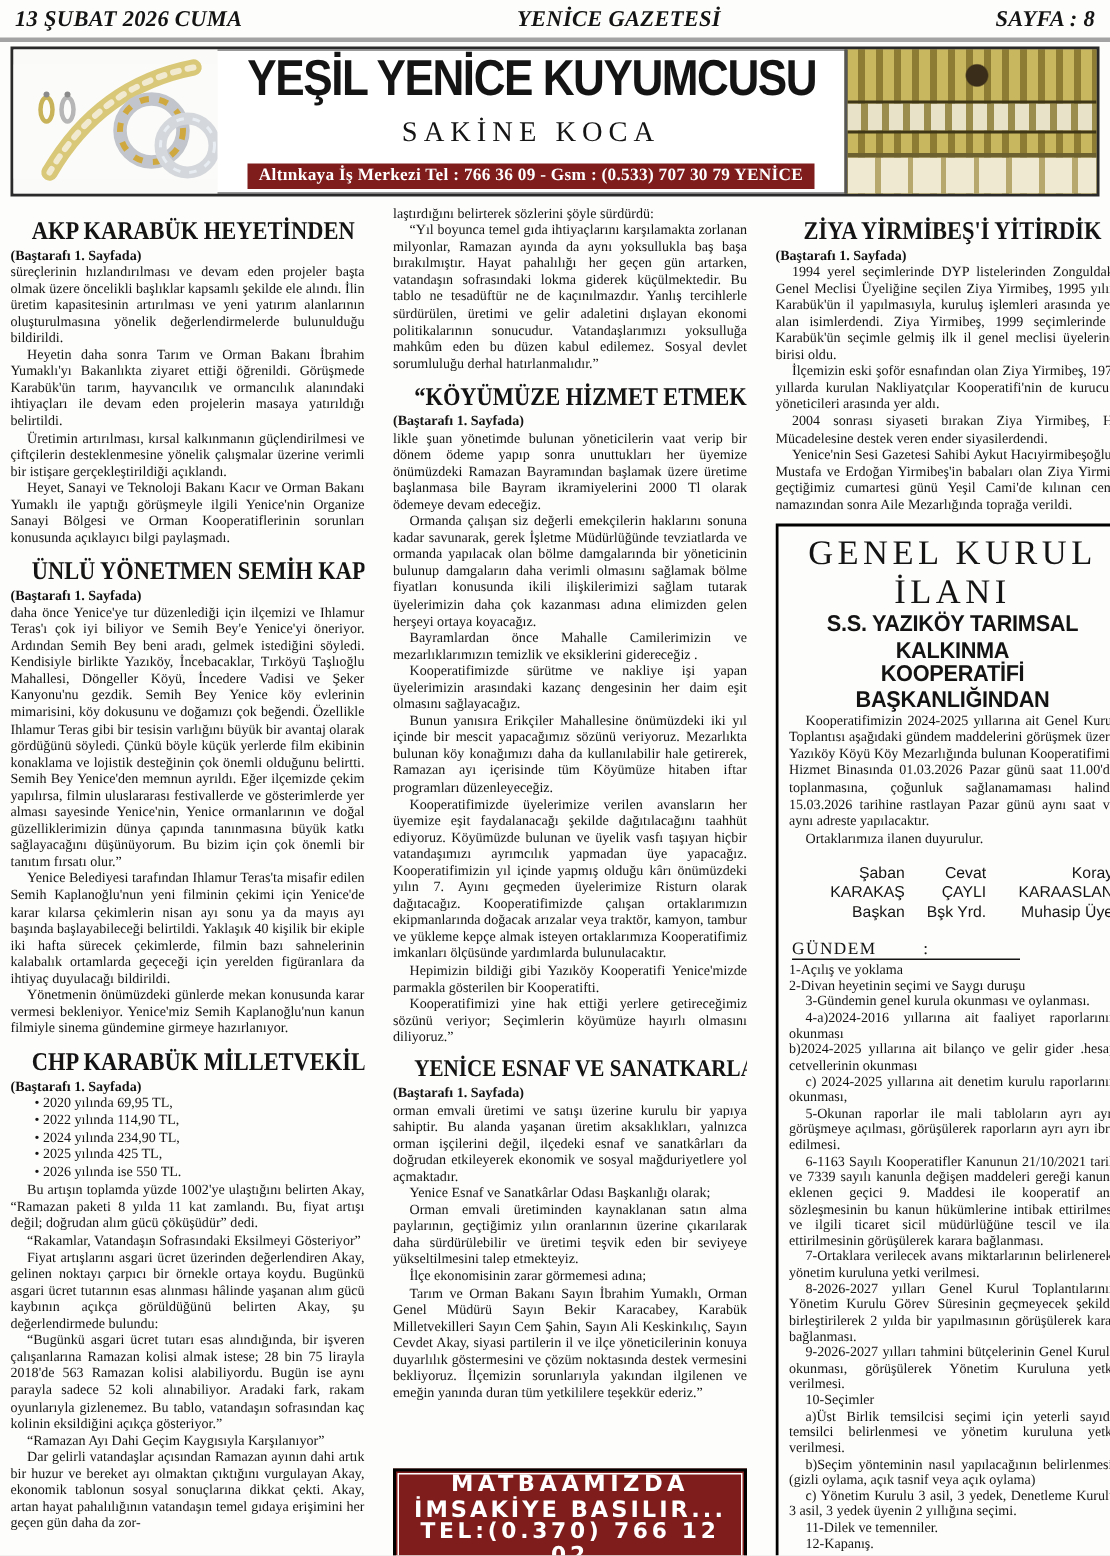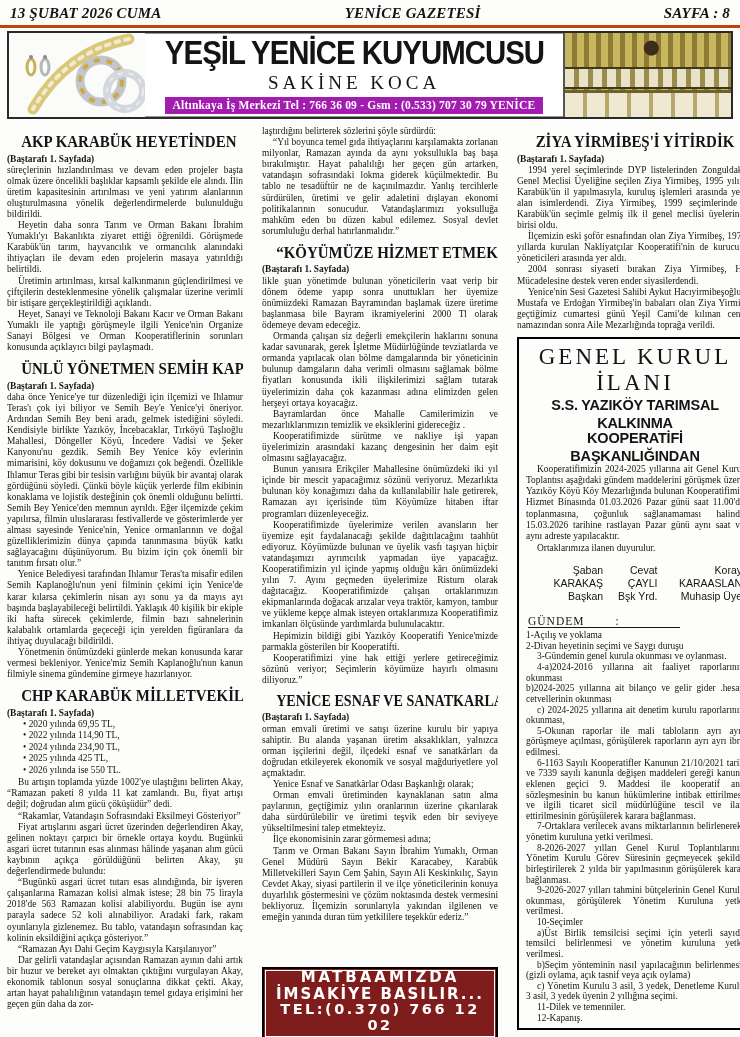--- a/index.html
+++ b/index.html
@@ -5,38 +5,38 @@
   * { box-sizing: border-box; }
   html,body { margin:0; padding:0; background:#e8e8e6; }
   .page {
     width:740px; height:1037px; margin:0 auto; position:relative;
     background:#fdfdfb; color:#141414; overflow:hidden;
     font-family:"Liberation Serif", serif;
   }
   
   .masthead {
     display:flex; justify-content:space-between; align-items:flex-end;
-    padding:5px 10px 3px 10px; border-bottom:3px solid #c2410c;
+    padding:5px 10px 3px 10px; border-bottom:3px solid #a3a3a3;
     font-weight:bold; font-style:italic; font-size:15px; letter-spacing:.2px;
   }
   
   .banner {
-    margin:3px 7px 4px 7px; height:88px; border:2px solid #2a2a2a;
+    margin:3px 7px 4px 7px; height:100px; border:2px solid #2a2a2a;
     display:flex; background:#fff; box-shadow:0 0 0 1px #999 inset;
   }
   .banner-photo-left { width:136px; height:100%; background:#fafaf8; flex:none; }
   .banner-center { flex:1; display:flex; flex-direction:column; align-items:center; justify-content:space-between; padding:1px 2px 3px 2px; min-width:0; }
   .banner-title {
     font-family:"Liberation Sans", sans-serif; font-weight:bold; font-size:30px;
     letter-spacing:-1px; white-space:nowrap; transform:scale(.98,1.12); line-height:1;
     margin-top:4px;
   }
   .banner-name { font-size:19px; letter-spacing:4px; line-height:1; }
   .banner-addr {
-    background:#a21caf; color:#fff; font-weight:bold; font-size:11.5px;
+    background:#7f1d1d; color:#fff; font-weight:bold; font-size:11.5px;
     padding:2px 8px 3px 8px; white-space:nowrap; letter-spacing:.2px;
   }
   .banner-photo-right { width:168px; height:100%; flex:none; border-left:2px solid #555;
     background:
       radial-gradient(circle at 52% 18%, #3a2e1a 0 7px, transparent 8px),
       repeating-linear-gradient(90deg, #c9b760 0 7px, #8d7c33 7px 12px) ,
       #5c5122;
     position:relative; overflow:hidden;
   }
   .banner-photo-right::before{

